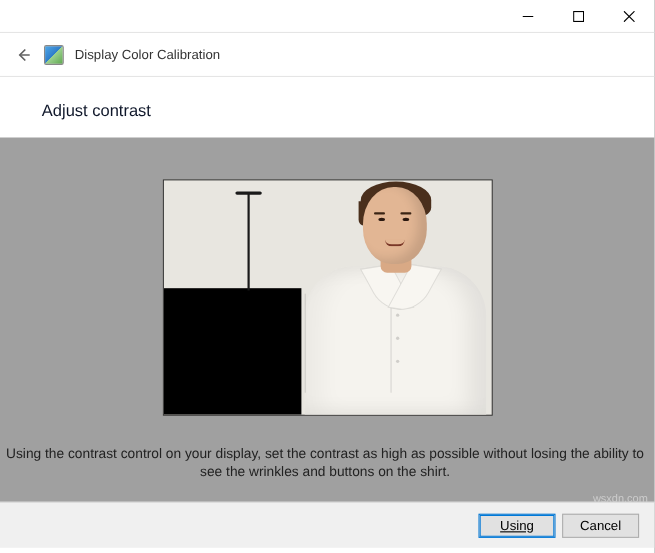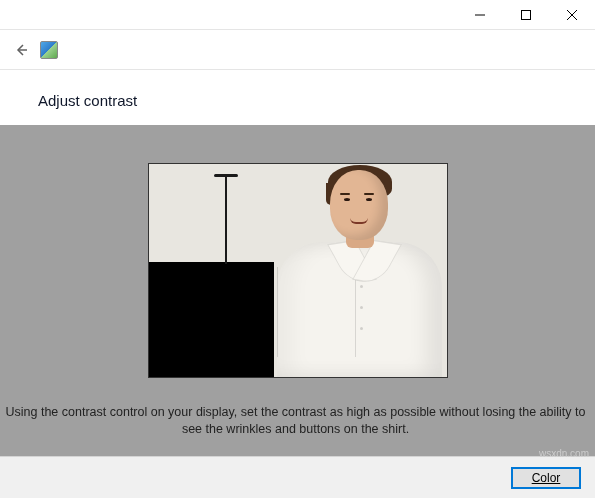--- a/index.html
+++ b/index.html
@@ -288,20 +288,21 @@
 </div>
 
 <div class="header">
   <div class="back-arrow">
     <svg width="16" height="16" viewBox="0 0 16 16">
         <path d="M10 3 L5 8 L10 13" fill="none" stroke="#606060" stroke-width="1.5"></path>
         <line x1="5" y1="8" x2="14" y2="8" stroke="#606060" stroke-width="1.5"></line>
       </svg>
   </div>
   <div class="app-icon"></div>
+  <div class="app-title">Display Color Calibration</div>
 </div>
 
 <div class="page-title">Adjust contrast</div>
 
 <div class="content-area">
   <div class="sample-image">
     <div class="black-panel"></div>
     <div class="pole"></div>
     <div class="pole-top"></div>
     <div class="man">
@@ -321,16 +322,17 @@
         <div class="brow-r"></div>
       <div class="eye-l"></div>
         <div class="eye-r"></div>
       <div class="mouth"></div>
     </div>
   </div>
   <div class="instruction-text">Using the contrast control on your display, set the contrast as high as possible without losing the ability to see the wrinkles and buttons on the shirt.</div>
 </div>
 
 <div class="footer">
-  <button class="footer-btn primary">Color</button>
+  <button class="footer-btn primary">Using</button>
+  <button class="footer-btn">Cancel</button>
 </div>
 
 <div class="watermark">wsxdn.com</div>
 
 </body></html>

